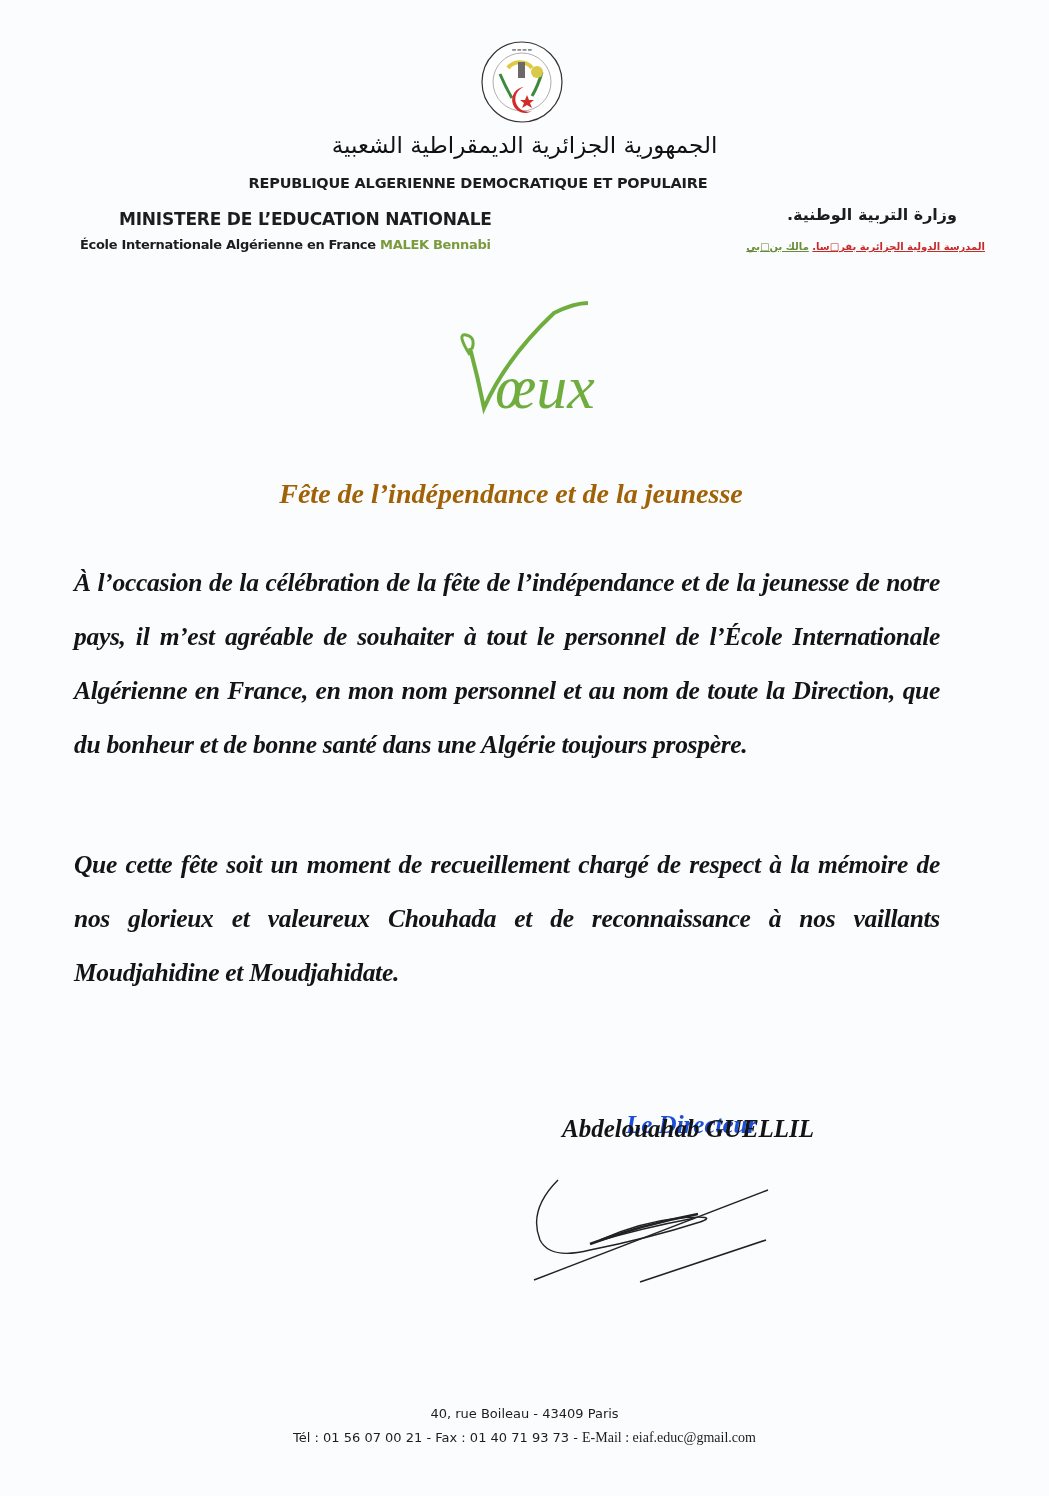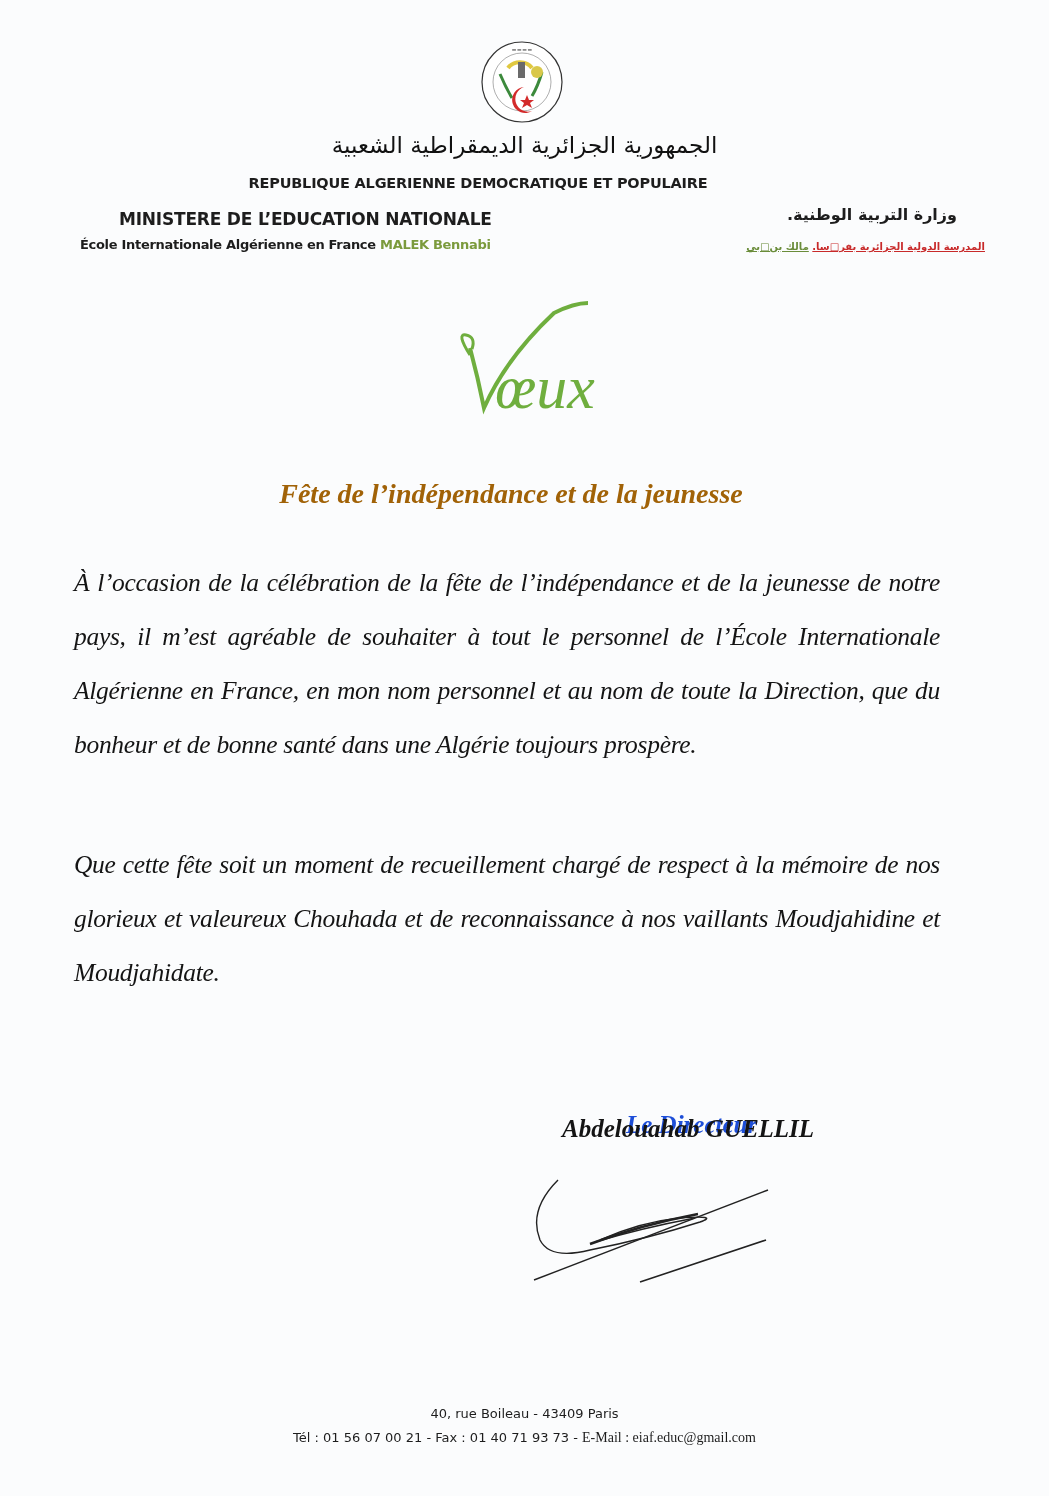--- a/index.html
+++ b/index.html
@@ -25,21 +25,21 @@
     font-family: "DejaVu Sans", sans-serif; font-weight: bold; font-size: 10px; }
   .school-ar .red { color: #c82a2a; text-decoration: underline; text-decoration-color: #c82a2a; }
   .school-ar .green { color: #6a8c3a; text-decoration: underline; text-decoration-color: #6a8c3a; }
 
   .voeux { position: absolute; left: 400px; top: 300px; width: 260px; height: 140px; }
 
   .fete-title { position: absolute; left: 0; width: 1022px; top: 478px; text-align: center;
     font-family: "Liberation Serif", serif; font-style: italic; font-weight: bold; font-size: 28px; color: #a16207; }
 
   .para { position: absolute; left: 74px; width: 866px; font-family: "Liberation Serif", serif;
-    font-style: italic; font-weight: normal; font-size: 25.5px; line-height: 54px; text-align: justify;
+    font-style: italic; font-weight: bold; font-size: 25.5px; line-height: 54px; text-align: justify;
     color: #141414; letter-spacing: -0.3px; }
   .para1 { top: 556px; }
   .para2 { top: 838px; }
 
   .signer-title { position: absolute; left: 626px; top: 1064px; font-family: "Liberation Serif", serif;
     font-style: italic; font-weight: bold; font-size: 25px; color: #1d4ed8; margin-top: 47px; }
   .signer-name { position: absolute; left: 562px; top: 1115px; font-family: "Liberation Serif", serif;
     font-style: italic; font-weight: bold; font-size: 25px; color: #141414; }
   .signature { position: absolute; left: 530px; top: 1170px; width: 250px; height: 120px; }
 

